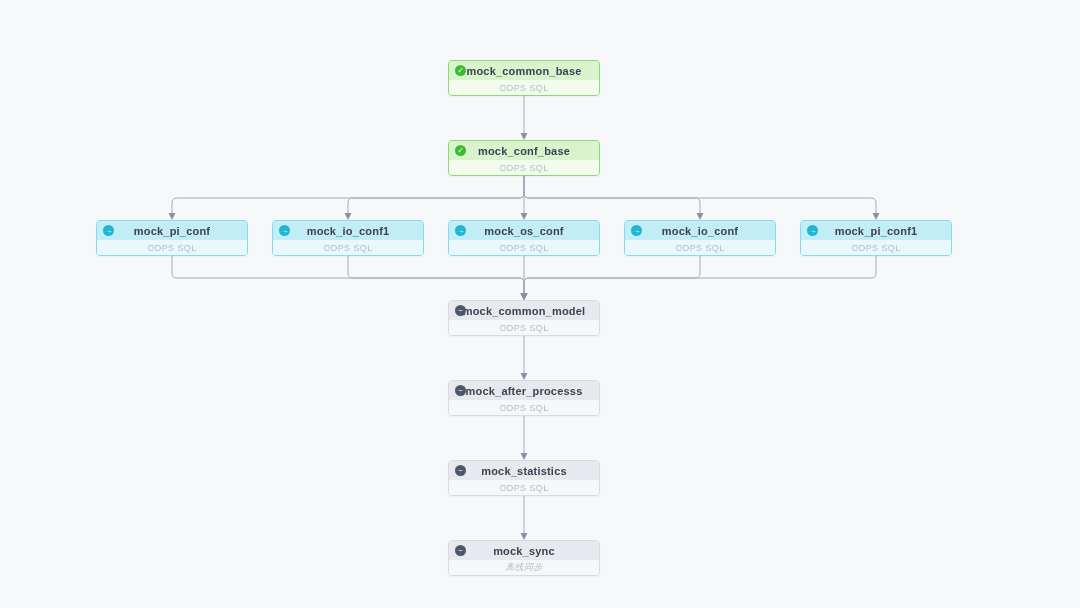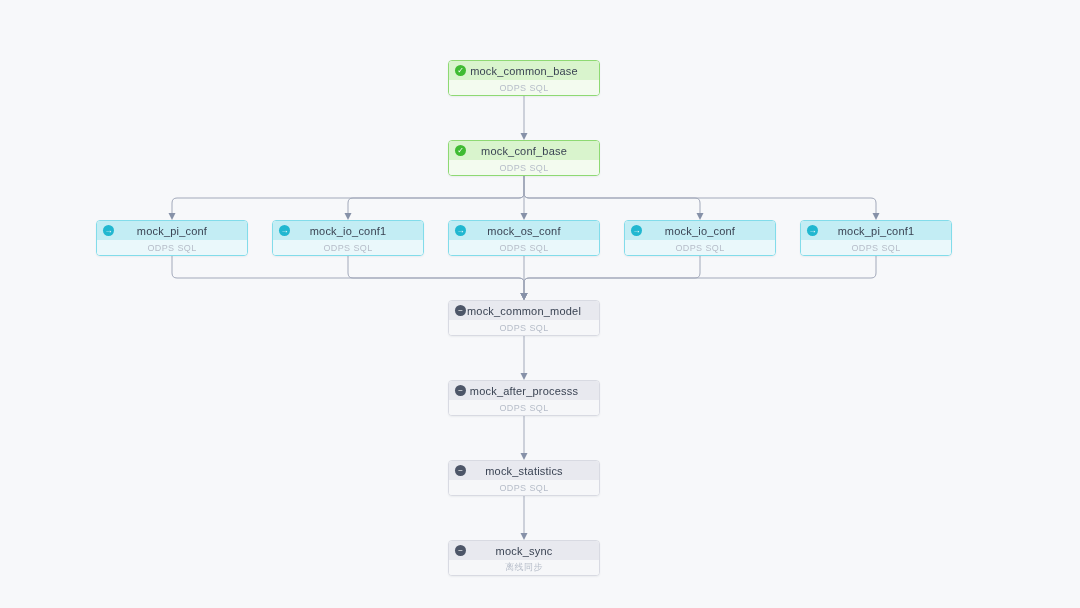--- a/index.html
+++ b/index.html
@@ -36,21 +36,21 @@
     border-radius:50%;
     color:#ffffff;
     font-size:8px;
     line-height:11px;
     display:flex;
     align-items:center;
     justify-content:center;
   }
   .node-title{
     font-size:11px;
-    font-weight:normal;
+    font-weight:bold;
     color:#3a4353;
     letter-spacing:0.2px;
     white-space:nowrap;
   }
   .node-body{
     height:15px;
     display:flex;
     align-items:center;
     justify-content:center;
     font-size:9px;
@@ -162,15 +162,15 @@
       <span class="node-icon" style="background: rgb(77, 86, 104);">−</span>
       <span class="node-title">mock_statistics</span>
     </div>
     <div class="node-body" style="background: rgb(246, 247, 249);">ODPS SQL</div>
   </div>
     <div class="node" style="left: 448px; top: 540px; border-color: rgb(216, 218, 226);">
     <div class="node-header" style="background: rgb(232, 233, 239);">
       <span class="node-icon" style="background: rgb(77, 86, 104);">−</span>
       <span class="node-title">mock_sync</span>
     </div>
-    <div class="node-body" style="background: rgb(246, 247, 249);">离线同步</div>
+    <div class="node-body" style="background: rgb(246, 247, 249); font-style: italic;">离线同步</div>
   </div>
   </div>
 
 </body></html>

